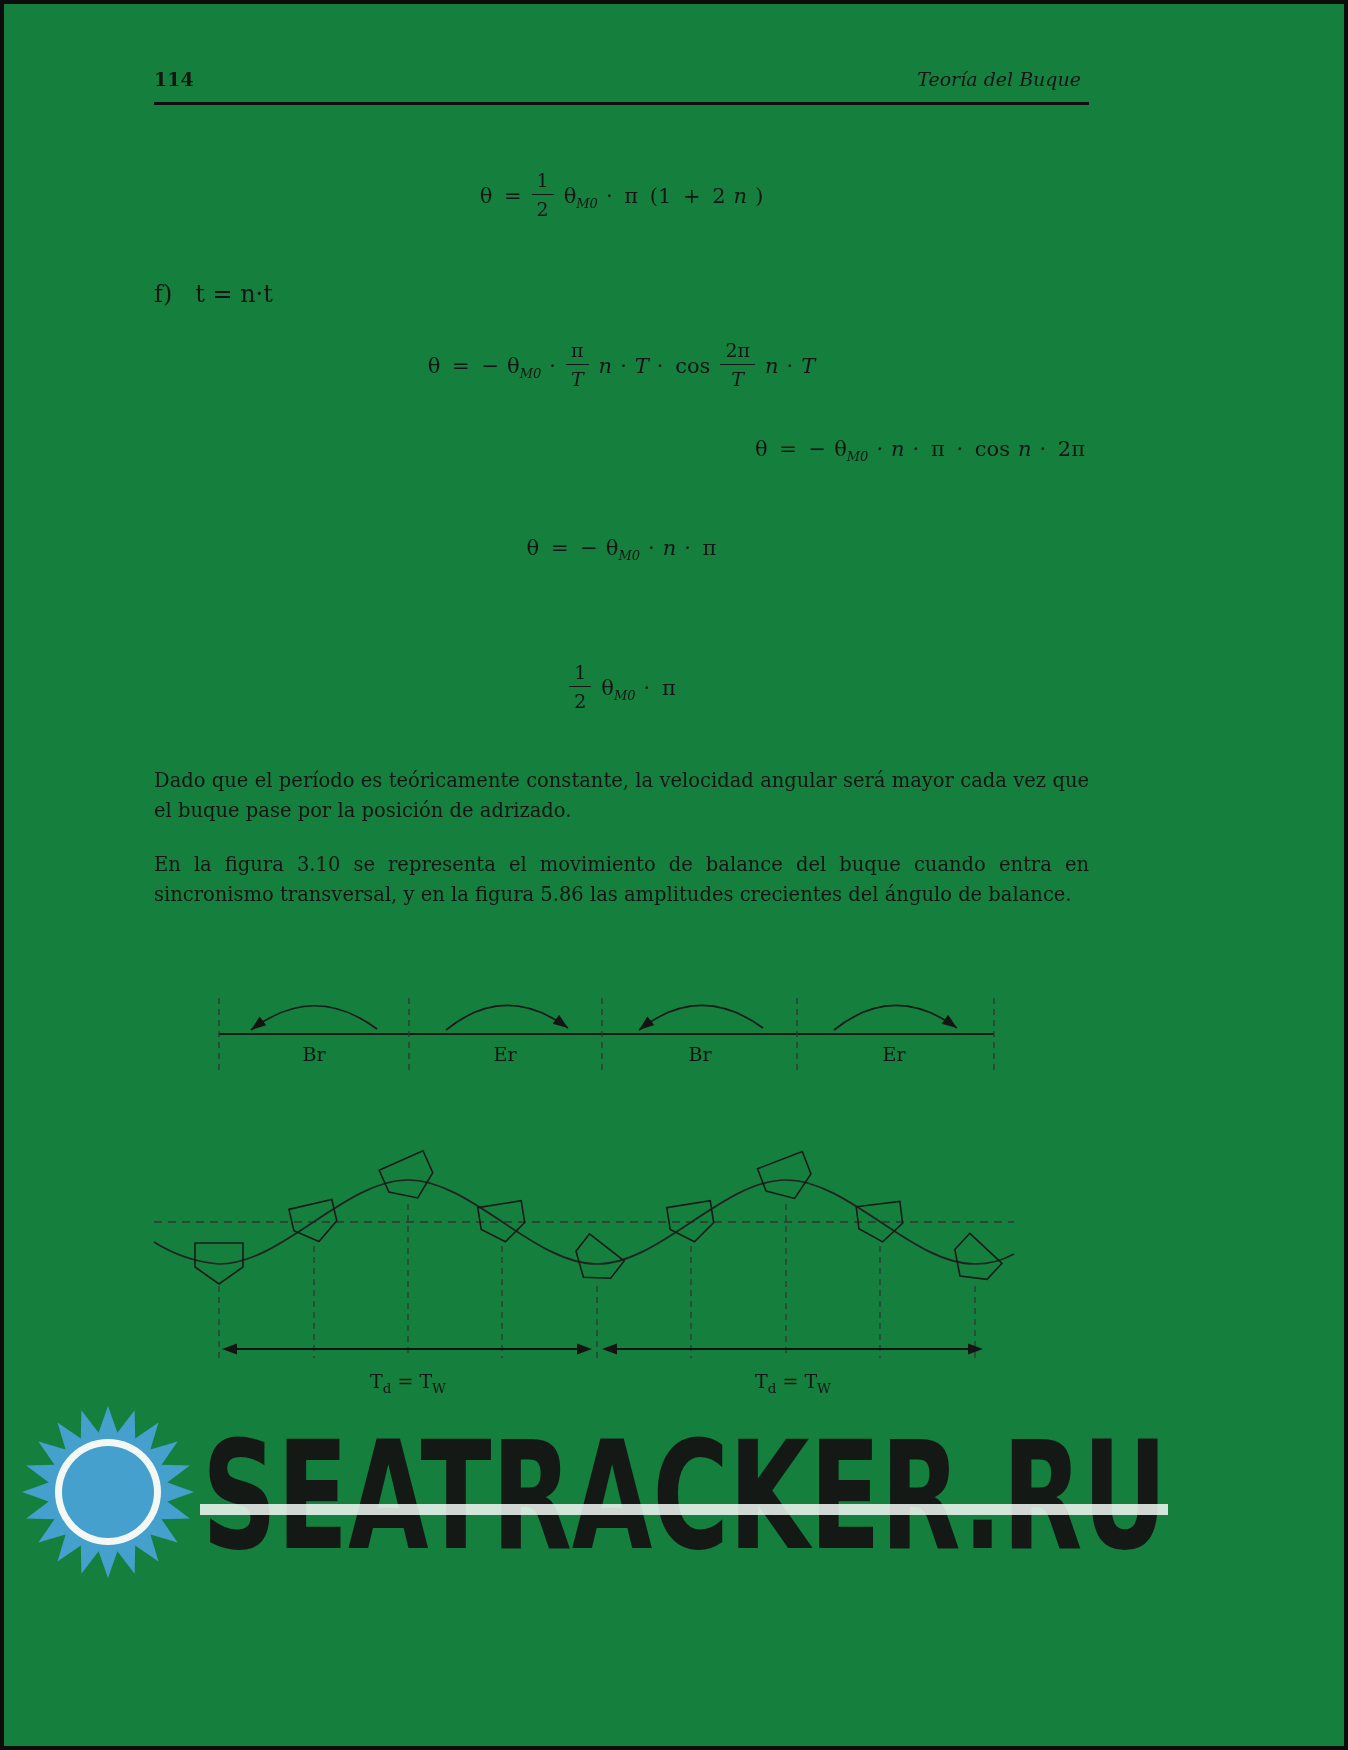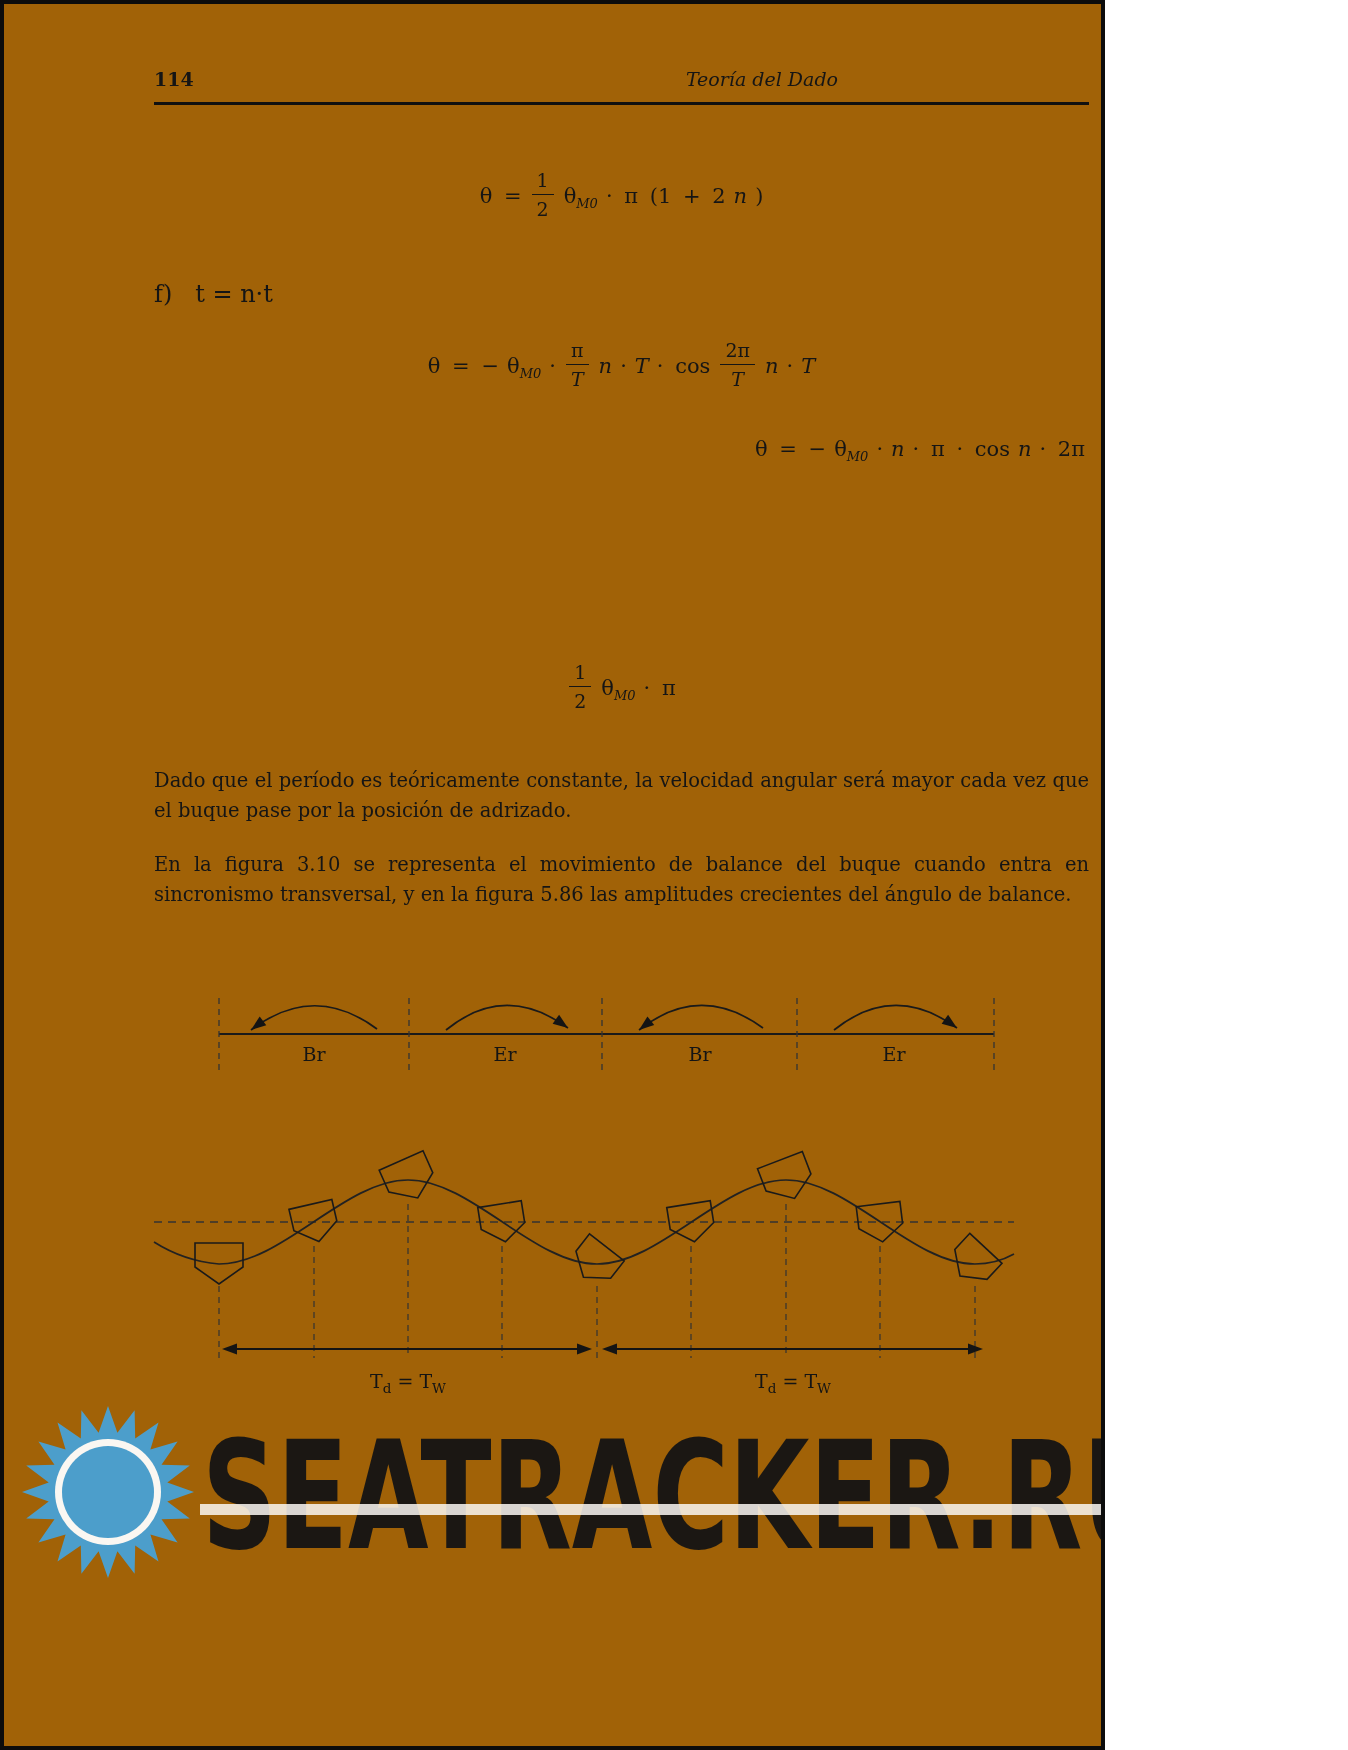--- a/index.html
+++ b/index.html
@@ -1,19 +1,19 @@
 <!DOCTYPE html>
 <html><head>
 <meta charset="utf-8">
 <style>
   * { margin:0; padding:0; box-sizing:border-box; }
   html,body { background:#ffffff; }
   .page {
-    position:relative; width:1105px; height:1750px;
-    background:#a16207; border:4px solid #0c0c0c; overflow:hidden;
+    position:relative; width:1348px; height:1750px;
+    background:#15803d; border:4px solid #0c0c0c; overflow:hidden;
     font-family:"DejaVu Serif","Liberation Serif",serif; color:#151515;
   }
   .abs { position:absolute; }
 
   
   .page-num { left:150px; top:64px; font-size:19px; font-weight:bold; }
   .head-title { top:64px; right:263px; font-size:19px; font-style:italic; }
   .head-rule { left:150px; top:98px; width:935px; height:2.5px; background:#101010; }
 
   
@@ -35,29 +35,30 @@
 
   svg text { font-family:"DejaVu Serif","Liberation Serif",serif; fill:#141414; }
   .wm-text { font-family:"DejaVu Sans","Liberation Sans",sans-serif; font-weight:bold; }
 </style>
 </head>
 <body>
 
 <div class="page">
 
   <div class="abs page-num">114</div>
-  <div class="abs head-title">Teoría del Dado</div>
+  <div class="abs head-title">Teoría del Buque</div>
   <div class="abs head-rule"></div>
 
   <div class="abs formula" style="top:168px;"><span class="up">θ =</span><span class="frac"><span class="num">1</span><span class="den numden">2</span></span><span class="bsub"><span>θ</span><sub>M0</sub></span><span class="up">· π (1 + 2</span><span class="it">n</span><span class="up">)</span></div>
 
   <div class="abs case-line">f)&nbsp;&nbsp;&nbsp;t = n·t</div>
 
   <div class="abs formula" style="top:338px;"><span class="up">θ = −</span><span class="bsub"><span>θ</span><sub>M0</sub></span><span class="up">·</span><span class="frac"><span class="num">π</span><span class="den">T</span></span><span class="it">n</span><span class="up">·</span><span class="it">T</span><span class="up">· cos</span><span class="frac"><span class="num">2π</span><span class="den">T</span></span><span class="it">n</span><span class="up">·</span><span class="it">T</span></div>
   <div class="abs formula" style="top:433px;text-align:right;"><span class="up">θ = −</span><span class="bsub"><span>θ</span><sub>M0</sub></span><span class="up">·</span><span class="it">n</span><span class="up">· π · cos</span><span class="it">n</span><span class="up">· 2π</span></div>
+  <div class="abs formula" style="top:532px;"><span class="up">θ = −</span><span class="bsub"><span>θ</span><sub>M0</sub></span><span class="up">·</span><span class="it">n</span><span class="up">· π</span></div>
 
 
   <div class="abs formula" style="top:660px;"><span class="frac"><span class="num">1</span><span class="den numden">2</span></span><span class="bsub"><span>θ</span><sub>M0</sub></span><span class="up">· π</span></div>
 
   <div class="abs para" style="top:762px;">Dado que el período es teóricamente constante, la velocidad angular será mayor cada vez que el buque pase por la posición de adrizado.</div>
   <div class="abs para" style="top:846px;">En la figura 3.10 se representa el movimiento de balance del buque cuando entra en sincronismo transversal, y en la figura 5.86 las amplitudes crecientes del ángulo de balance.</div>
 
   <svg class="abs" style="left:130px; top:980px;" width="950" height="430" viewBox="0 0 950 430">
 
     <g stroke="#1a1a1a" fill="none">

